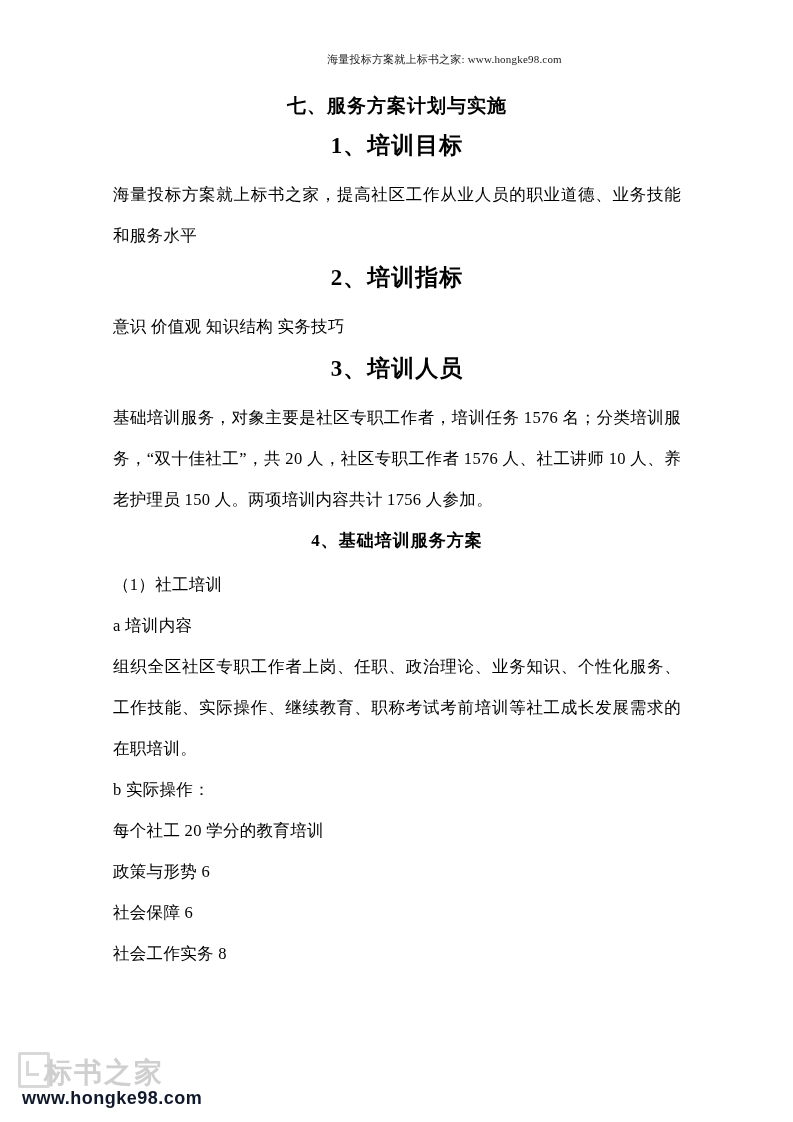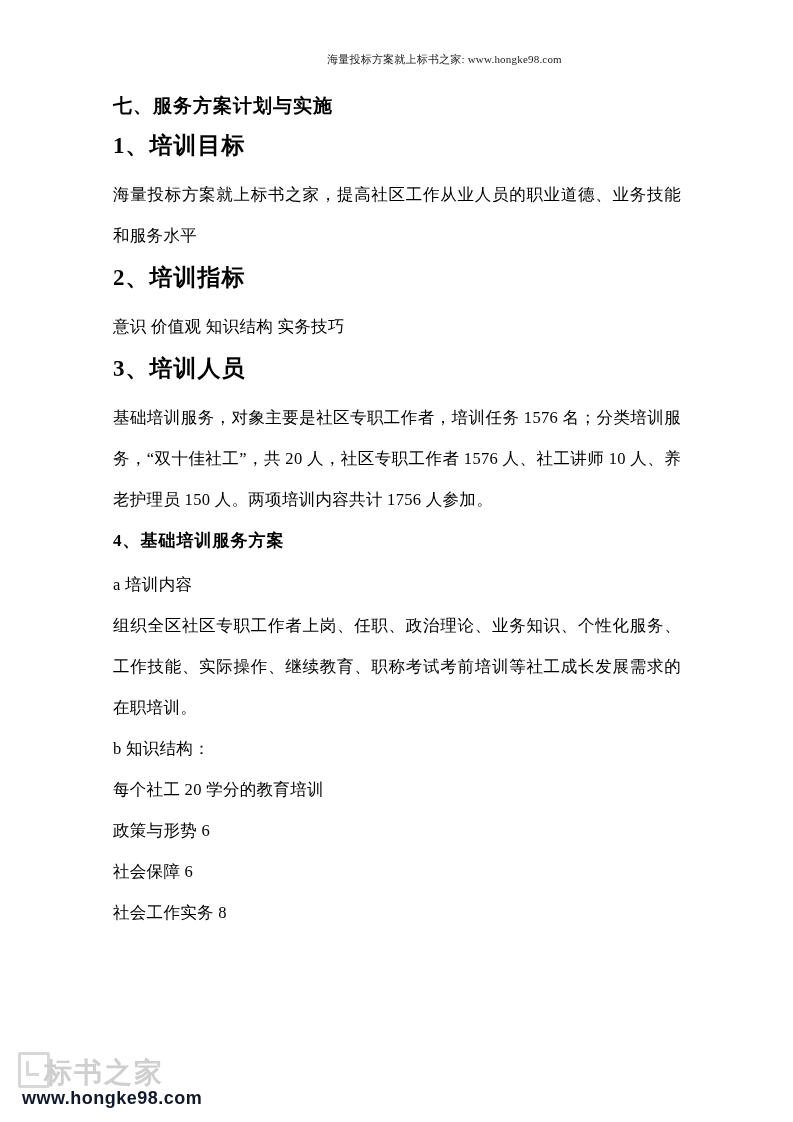--- a/index.html
+++ b/index.html
@@ -28,21 +28,21 @@
     letter-spacing: 0.2px;
     margin-left: 48px;
   }
   .content {
     position: absolute;
     top: 96px;
     left: 113px;
     width: 568px;
   }
   .h-center {
-    text-align: left;
+    text-align: center;
     font-weight: bold;
     font-size: 19px;
     line-height: 1.05;
     margin: 0 0 18px 0;
     letter-spacing: 1px;
   }
   .h-center.sub {
     font-size: 23px;
     margin: 0 0 16px 0;
   }
@@ -133,23 +133,24 @@
     <div class="h-center sub">2、培训指标</div>
     <p class="body">意识 价值观 知识结构 实务技巧</p>
 
     <div class="block-gap"></div>
     <div class="h-center sub">3、培训人员</div>
     <p class="body">基础培训服务，对象主要是社区专职工作者，培训任务 1576 名；分类培训服务，“双十佳社工”，共 20 人，社区专职工作者 1576 人、社工讲师 10 人、养老护理员 150 人。两项培训内容共计 1756 人参加。</p>
 
     <div class="block-gap"></div>
     <div class="h-center sub4">4、基础培训服务方案</div>
 
+    <p class="para-tight">（1）社工培训</p>
     <p class="para-tight">a 培训内容</p>
     <p class="body">组织全区社区专职工作者上岗、任职、政治理论、业务知识、个性化服务、工作技能、实际操作、继续教育、职称考试考前培训等社工成长发展需求的在职培训。</p>
-    <p class="para-tight">b 知识结构：</p>
+    <p class="para-tight">b 实际操作：</p>
     <p class="para-tight">每个社工 20 学分的教育培训</p>
     <p class="para-tight">政策与形势 6</p>
     <p class="para-tight">社会保障 6</p>
     <p class="para-tight">社会工作实务 8</p>
 
   </div>
 
   <div class="watermark">
     <div class="wm-mark"></div>
     <div class="wm-text1">标书之家</div>

